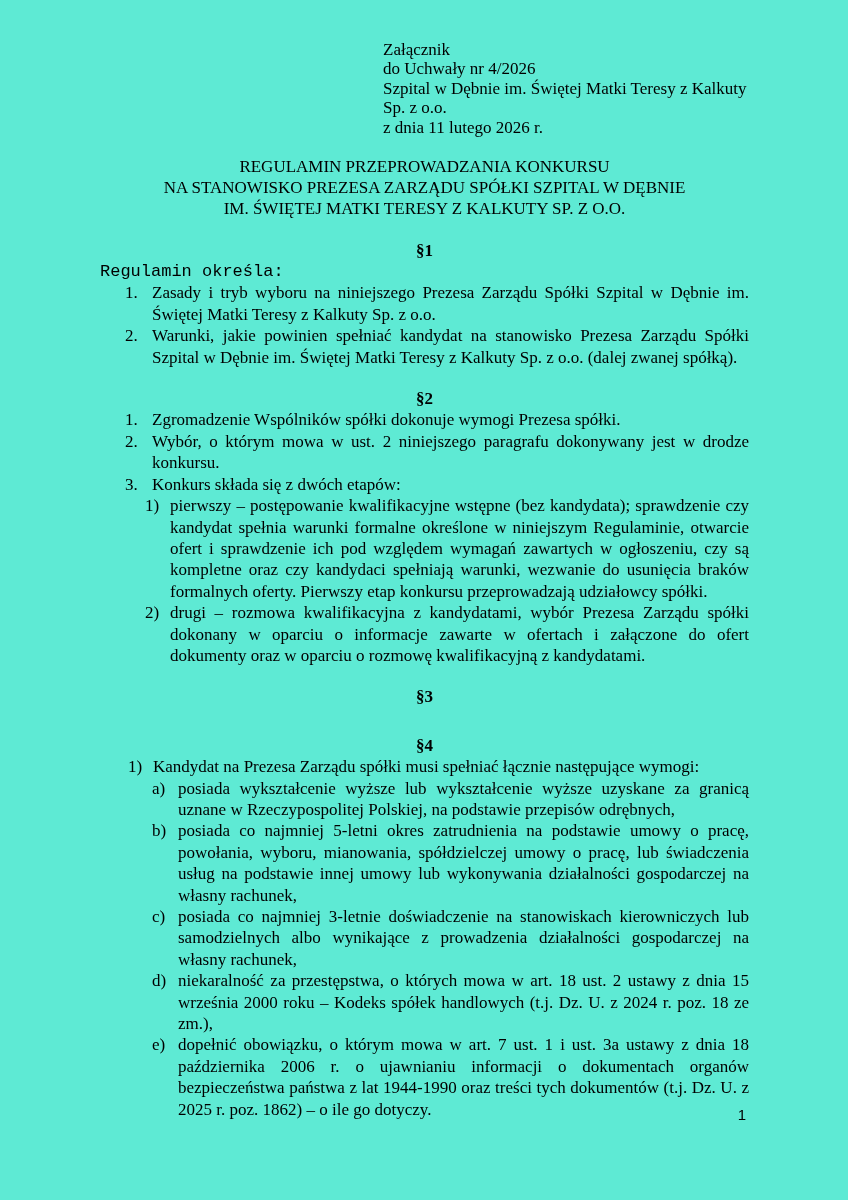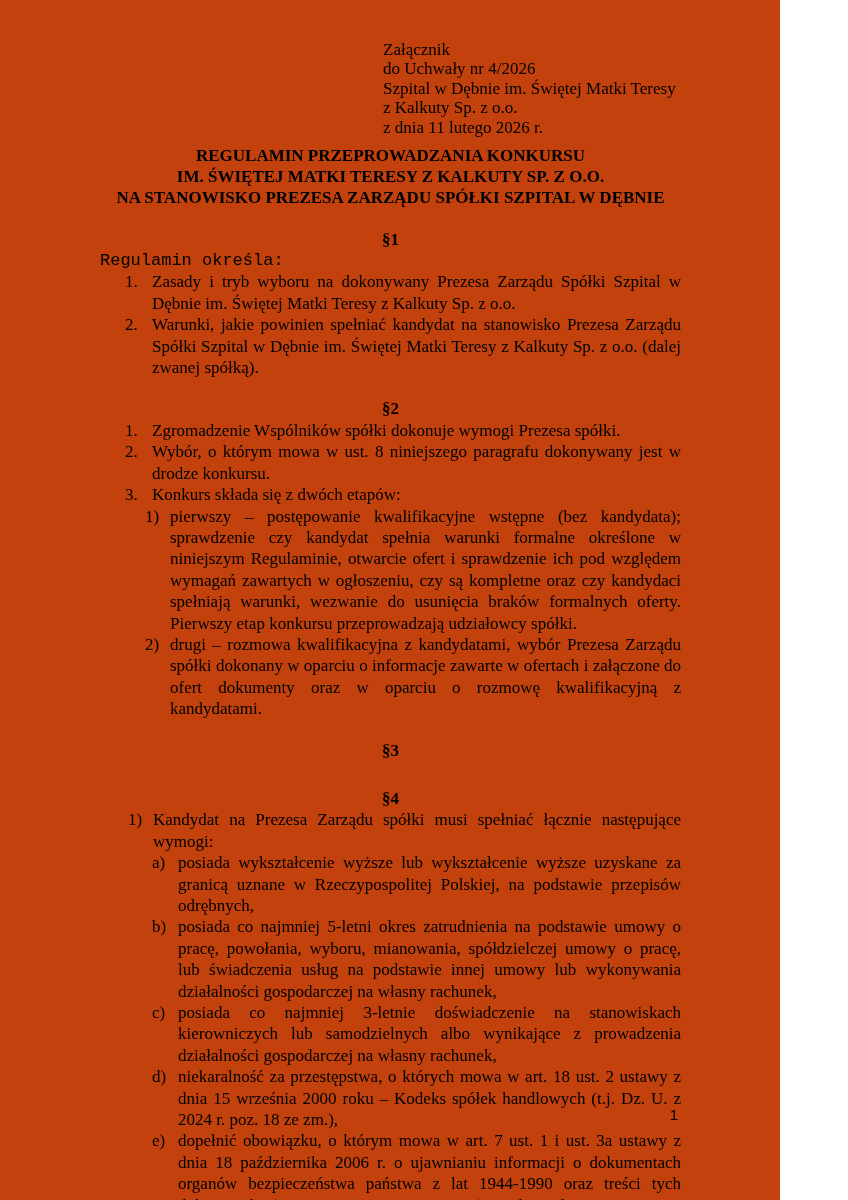--- a/index.html
+++ b/index.html
@@ -2,41 +2,41 @@
 <html lang="pl"><head>
 <meta charset="utf-8">
 <style>
   html, body {
     margin: 0;
     padding: 0;
     background: #ffffff;
   }
   .page {
     position: relative;
-    width: 780px;
+    width: 848px;
     height: 1200px;
-    background: #c2410c;
+    background: #5eead4;
     color: #000000;
     font-family: "Liberation Serif", serif;
     font-size: 17px;
     line-height: 21.4px;
     overflow: hidden;
     box-sizing: border-box;
   }
   .content {
     padding: 40px 99px 0 100px; 
   }
   .att-note {
     margin-left: 283px;      
     line-height: 19.4px;
   }
   .doc-title {
-    margin-top: 8px;
+    margin-top: 19px;
     text-align: center;
-    font-weight: bold;
+    font-weight: normal;
     line-height: 21.2px;
   }
   .sec-h {
     text-align: center;
     font-weight: bold;
     margin-top: 20px;
   }
   .sec-h.gap-lg {
     margin-top: 27px;
   }
@@ -85,43 +85,43 @@
 
     <div class="att-note">
       <div>Załącznik</div>
       <div>do Uchwały nr 4/2026</div>
       <div>Szpital w Dębnie im. Świętej Matki Teresy z Kalkuty Sp. z o.o.</div>
       <div>z dnia 11 lutego 2026 r.</div>
     </div>
 
     <div class="doc-title">
       <div>REGULAMIN PRZEPROWADZANIA KONKURSU</div>
+      <div>NA STANOWISKO PREZESA ZARZĄDU SPÓŁKI SZPITAL W DĘBNIE</div>
       <div>IM. ŚWIĘTEJ MATKI TERESY Z KALKUTY SP. Z O.O.</div>
-      <div>NA STANOWISKO PREZESA ZARZĄDU SPÓŁKI SZPITAL W DĘBNIE</div>
     </div>
 
     <div class="sec-h">§1</div>
     <div class="para">Regulamin określa:</div>
     <div class="li lvl-num">
       <span class="marker">1.</span>
-      <div class="text">Zasady i tryb wyboru na dokonywany Prezesa Zarządu Spółki Szpital w Dębnie im. Świętej Matki Teresy z Kalkuty Sp. z o.o.</div>
+      <div class="text">Zasady i tryb wyboru na niniejszego Prezesa Zarządu Spółki Szpital w Dębnie im. Świętej Matki Teresy z Kalkuty Sp. z o.o.</div>
     </div>
     <div class="li lvl-num">
       <span class="marker">2.</span>
       <div class="text">Warunki, jakie powinien spełniać kandydat na stanowisko Prezesa Zarządu Spółki Szpital w Dębnie im. Świętej Matki Teresy z Kalkuty Sp. z o.o. (dalej zwanej spółką).</div>
     </div>
 
     <div class="sec-h">§2</div>
     <div class="li lvl-num">
       <span class="marker">1.</span>
       <div class="text">Zgromadzenie Wspólników spółki dokonuje wymogi Prezesa spółki.</div>
     </div>
     <div class="li lvl-num">
       <span class="marker">2.</span>
-      <div class="text">Wybór, o którym mowa w ust. 8 niniejszego paragrafu dokonywany jest w drodze konkursu.</div>
+      <div class="text">Wybór, o którym mowa w ust. 2 niniejszego paragrafu dokonywany jest w drodze konkursu.</div>
     </div>
     <div class="li lvl-num">
       <span class="marker">3.</span>
       <div class="text">Konkurs składa się z dwóch etapów:</div>
     </div>
     <div class="li lvl-paren">
       <span class="marker">1)</span>
       <div class="text">pierwszy – postępowanie kwalifikacyjne wstępne (bez kandydata); sprawdzenie czy kandydat spełnia warunki formalne określone w niniejszym Regulaminie, otwarcie ofert i sprawdzenie ich pod względem wymagań zawartych w ogłoszeniu, czy są kompletne oraz czy kandydaci spełniają warunki, wezwanie do usunięcia braków formalnych oferty. Pierwszy etap konkursu przeprowadzają udziałowcy spółki.</div>
     </div>
     <div class="li lvl-paren">

